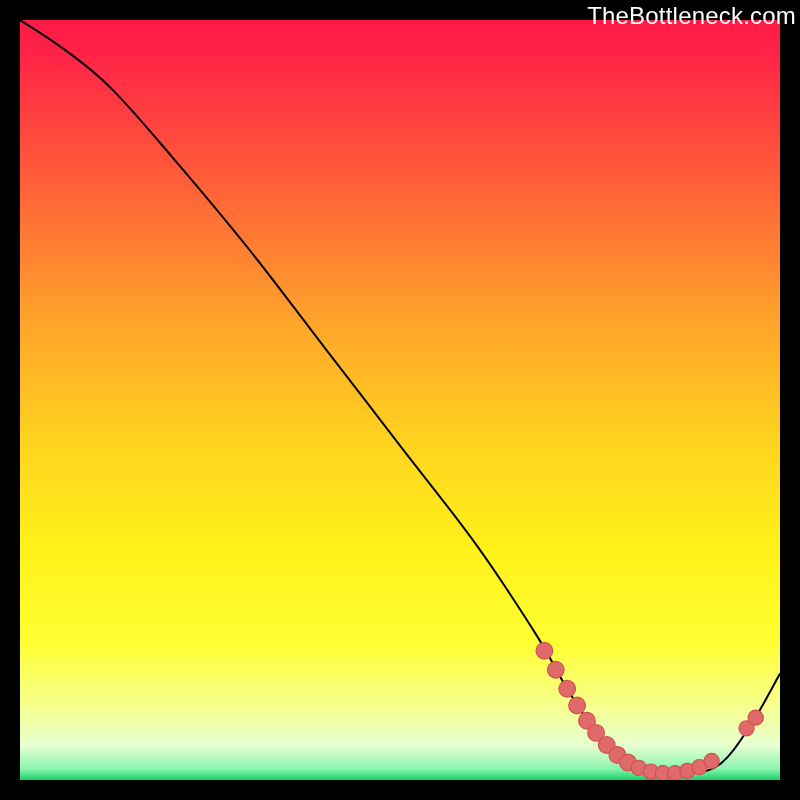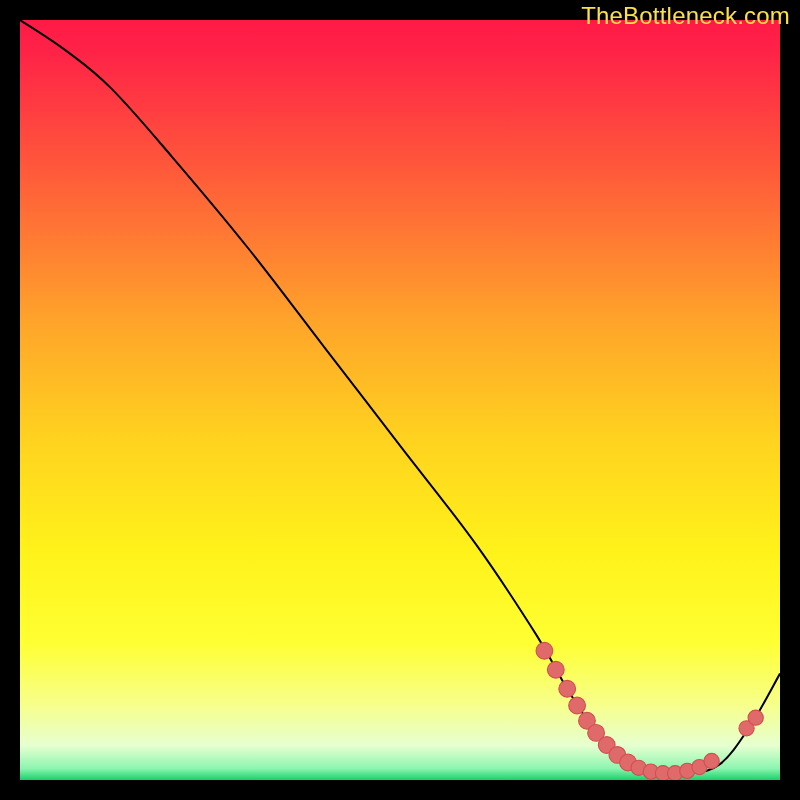--- a/index.html
+++ b/index.html
@@ -6,22 +6,22 @@
   html, body { width: 800px; height: 800px; background: #000; overflow: hidden; }
   .frame {
     position: relative;
     width: 800px;
     height: 800px;
     background: #000;
   }
   .watermark {
     position: absolute;
     top: 2px;
-    right: 10px;
-    color: #fde047;
+    right: 4px;
+    color: #ffffff;
     font-family: Arial, Helvetica, sans-serif;
     font-size: 24px;
     letter-spacing: 0.2px;
     z-index: 50;
     text-align: center;
   }
   .plot {
     position: absolute;
     left: 20px;
     top: 20px;

